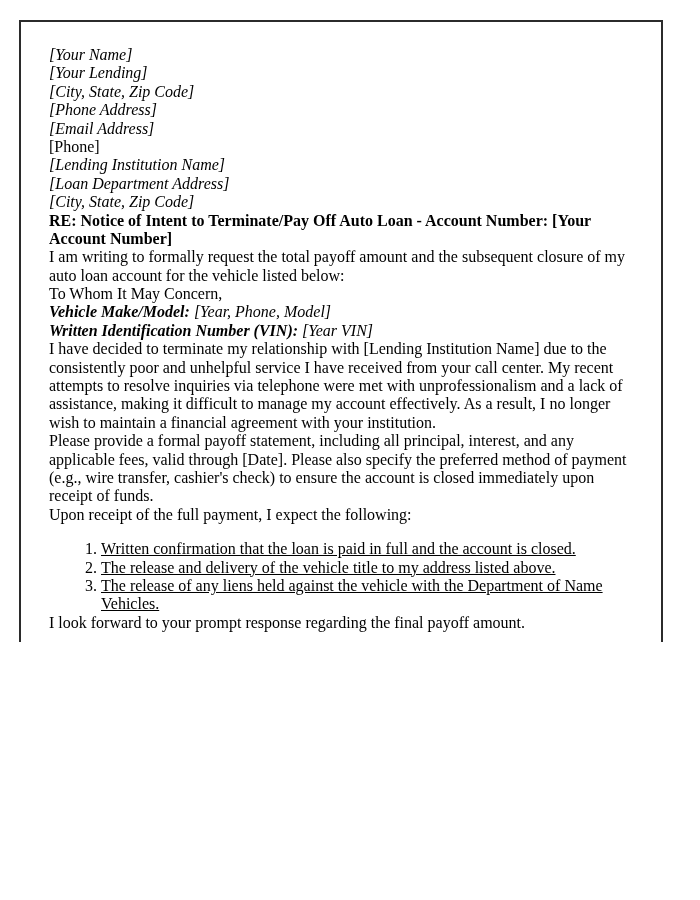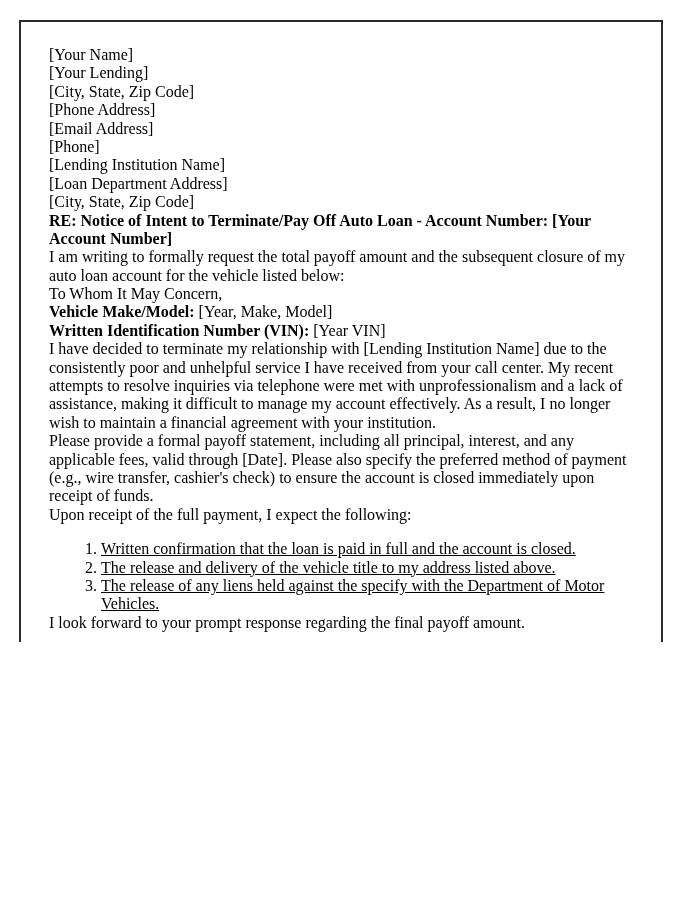--- a/index.html
+++ b/index.html
@@ -26,20 +26,21 @@
     background: #ffffff;
   }
   .letter > * + * {
     margin-top: 16px;
   }
   .block, .para {
     margin: 0;
   }
   .line {
     display: block;
+    font-style: italic;
   }
   strong {
     font-weight: bold;
   }
   ol.expectations {
     margin: 16px 0 0 0;
     padding: 0 0 0 52px;
   }
   ol.expectations li {
     margin: 0;
@@ -68,31 +69,31 @@
     <span class="line">[City, State, Zip Code]</span>
   </p>
 
   <p class="para"><strong>RE: Notice of Intent to Terminate/Pay Off Auto Loan - Account Number: [Your Account Number]</strong></p>
 
   <p class="para">I am writing to formally request the total payoff amount and the subsequent closure of my auto loan account for the vehicle listed below:</p>
 
   <p class="para">To Whom It May Concern,</p>
 
   <p class="block">
-    <span class="line"><strong>Vehicle Make/Model:</strong> <span>[Year, Make, Model]</span></span>
+    <span class="line"><strong>Vehicle Make/Model:</strong> <span>[Year, Phone, Model]</span></span>
     <span class="line"><strong>Written Identification Number (VIN):</strong> <span>[Year VIN]</span></span>
   </p>
 
   <p class="para">I have decided to terminate my relationship with [Lending Institution Name] due to the consistently poor and unhelpful service I have received from your call center. My recent attempts to resolve inquiries via telephone were met with unprofessionalism and a lack of assistance, making it difficult to manage my account effectively. As a result, I no longer wish to maintain a financial agreement with your institution.</p>
 
   <p class="para">Please provide a formal payoff statement, including all principal, interest, and any applicable fees, valid through [Date]. Please also specify the preferred method of payment (e.g., wire transfer, cashier's check) to ensure the account is closed immediately upon receipt of funds.</p>
 
   <p class="para">Upon receipt of the full payment, I expect the following:</p>
 
   <ol class="expectations">
     <li>Written confirmation that the loan is paid in full and the account is closed.</li>
     <li>The release and delivery of the vehicle title to my address listed above.</li>
-    <li>The release of any liens held against the specify with the Department of Motor Vehicles.</li>
+    <li>The release of any liens held against the vehicle with the Department of Name Vehicles.</li>
   </ol>
 
   <p class="para">I look forward to your prompt response regarding the final payoff amount.</p>
 
 </div>
 
 </body></html>

